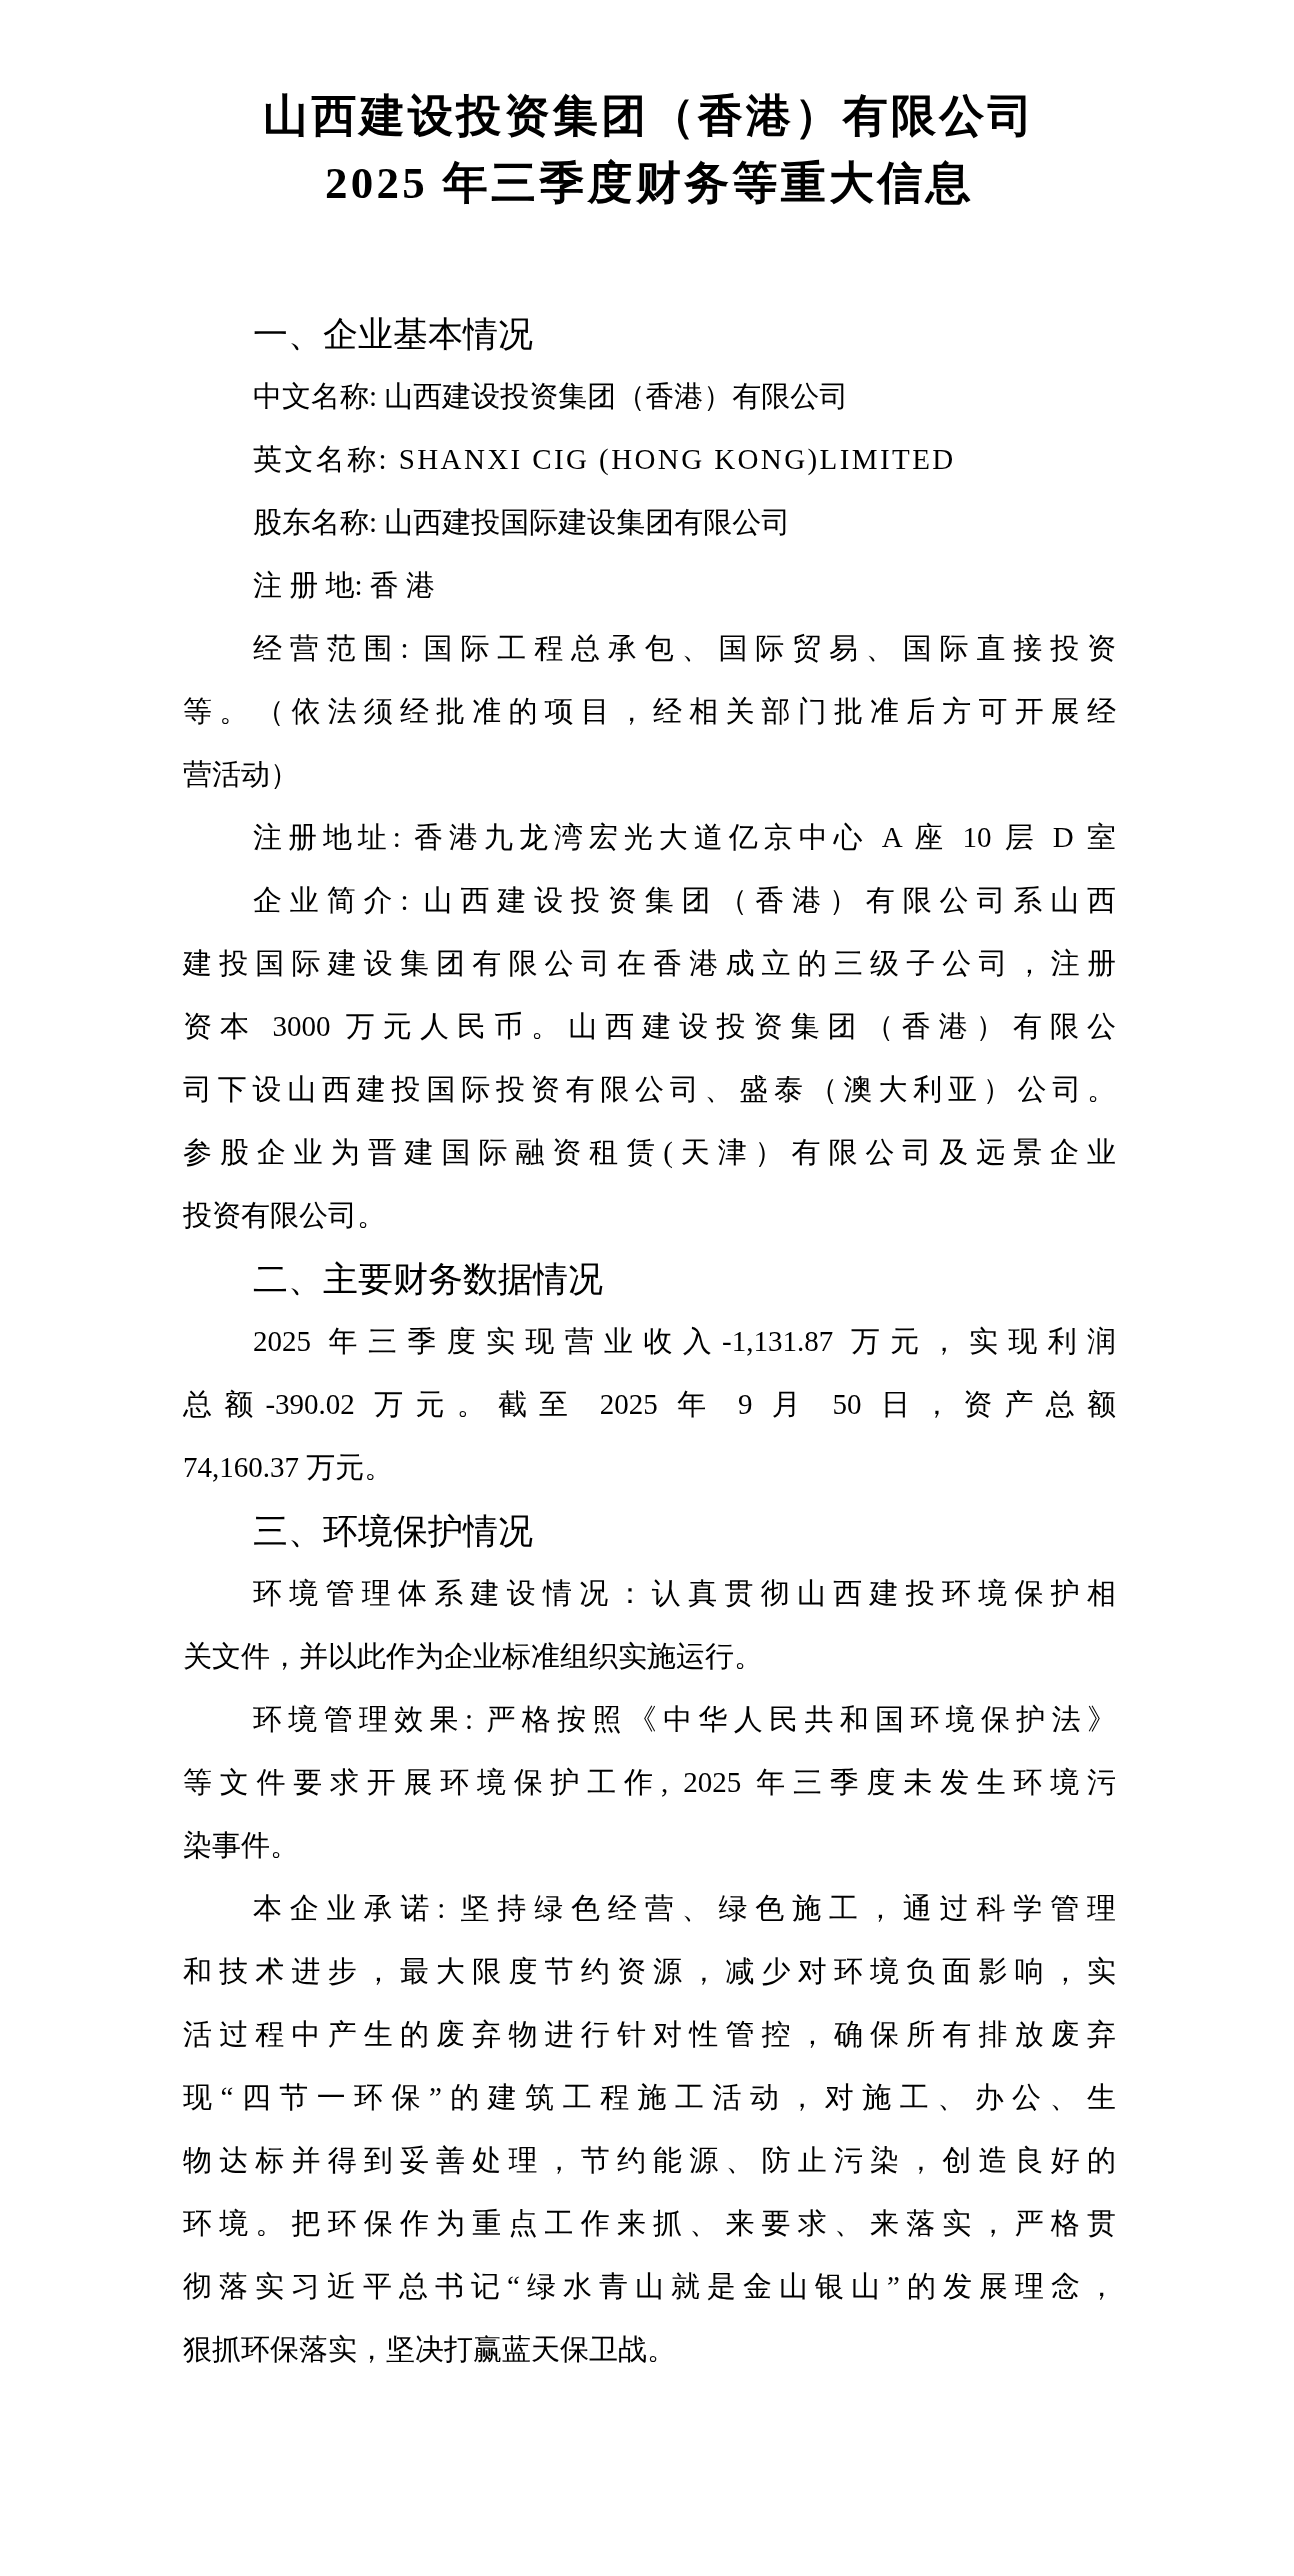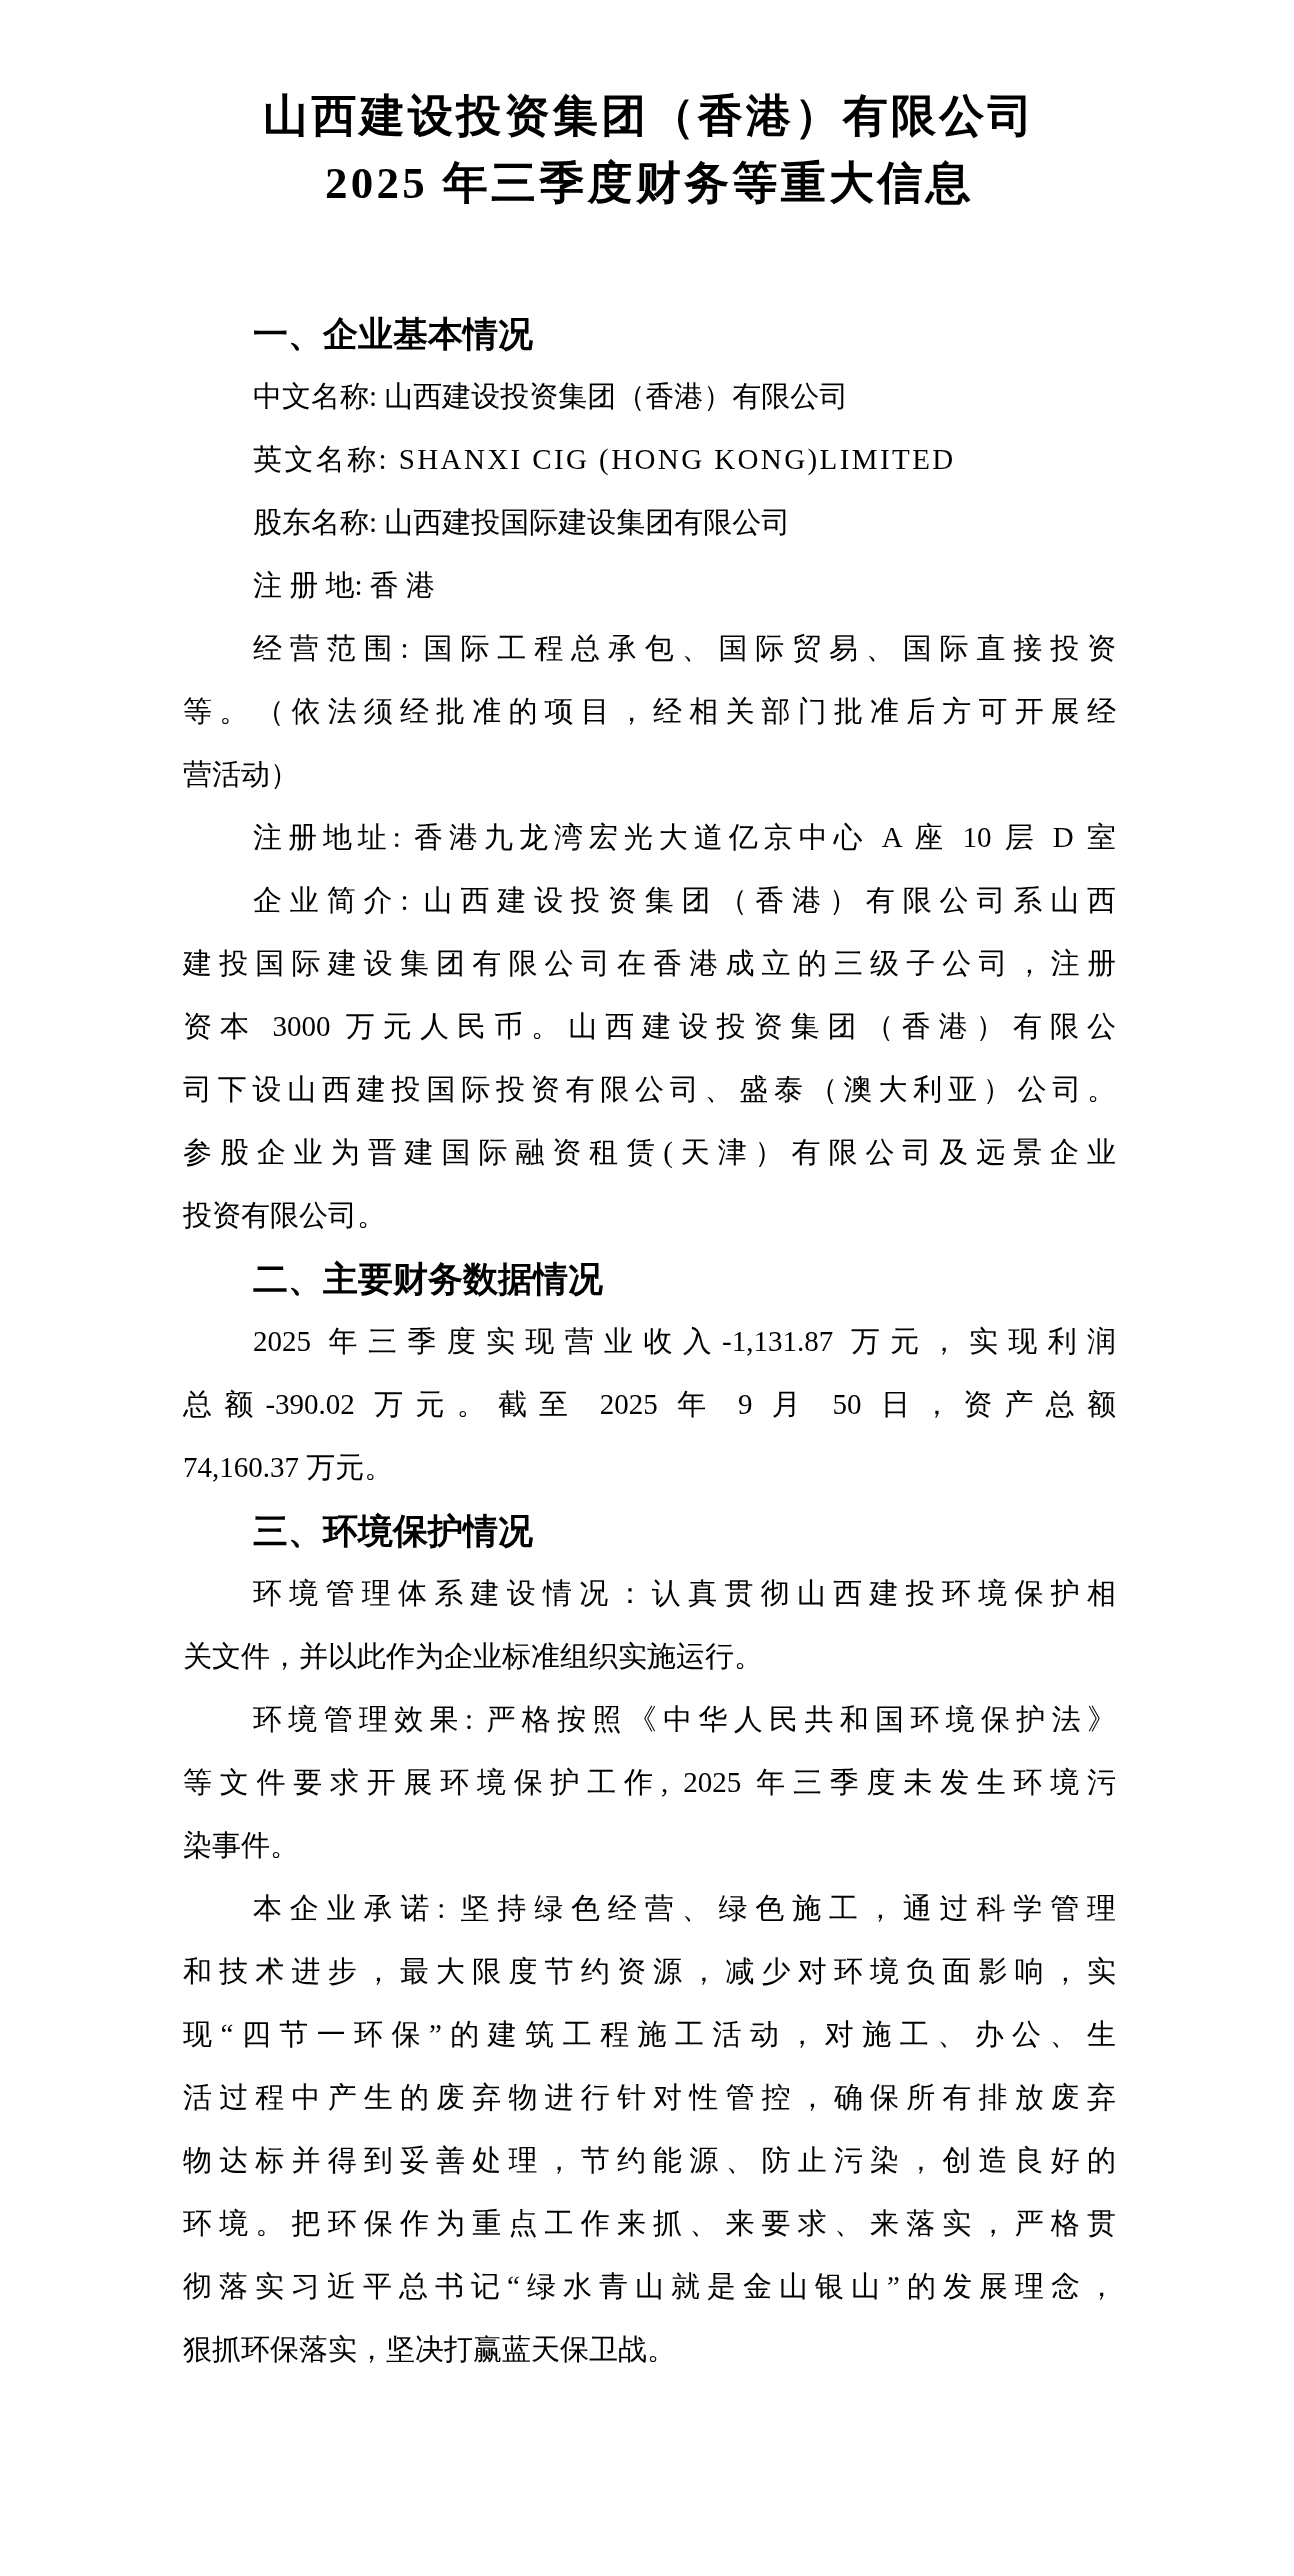--- a/index.html
+++ b/index.html
@@ -45,21 +45,21 @@
   }
   
   .jst {
     white-space: normal;
     text-align: justify;
     text-align-last: justify;
   }
   
   .hd {
     font-family: "Liberation Sans", "DejaVu Sans", sans-serif;
-    font-weight: bold;
+    font-weight: normal;
     font-size: 35px;
     text-indent: 70px;
   }
   
   .en {
     letter-spacing: 2.4px;
   }
 </style>
 </head>
 <body>
@@ -96,22 +96,22 @@
       <div class="line">74,160.37 万元。</div>
 
       <div class="line hd">三、环境保护情况</div>
       <div class="line ind jst">环境管理体系建设情况：认真贯彻山西建投环境保护相</div>
       <div class="line">关文件，并以此作为企业标准组织实施运行。</div>
       <div class="line ind jst">环境管理效果: 严格按照《中华人民共和国环境保护法》</div>
       <div class="line jst">等文件要求开展环境保护工作, 2025 年三季度未发生环境污</div>
       <div class="line">染事件。</div>
       <div class="line ind jst">本企业承诺: 坚持绿色经营、绿色施工，通过科学管理</div>
       <div class="line jst">和技术进步，最大限度节约资源，减少对环境负面影响，实</div>
+      <div class="line jst">活过程中产生的废弃物进行针对性管控，确保所有排放废弃</div>
       <div class="line jst">现“四节一环保”的建筑工程施工活动，对施工、办公、生</div>
-      <div class="line jst">活过程中产生的废弃物进行针对性管控，确保所有排放废弃</div>
       <div class="line jst">物达标并得到妥善处理，节约能源、防止污染，创造良好的</div>
       <div class="line jst">环境。把环保作为重点工作来抓、来要求、来落实，严格贯</div>
       <div class="line jst">彻落实习近平总书记“绿水青山就是金山银山”的发展理念，</div>
       <div class="line">狠抓环保落实，坚决打赢蓝天保卫战。</div>
 
     </div>
   </div>
 </div>
 
 

